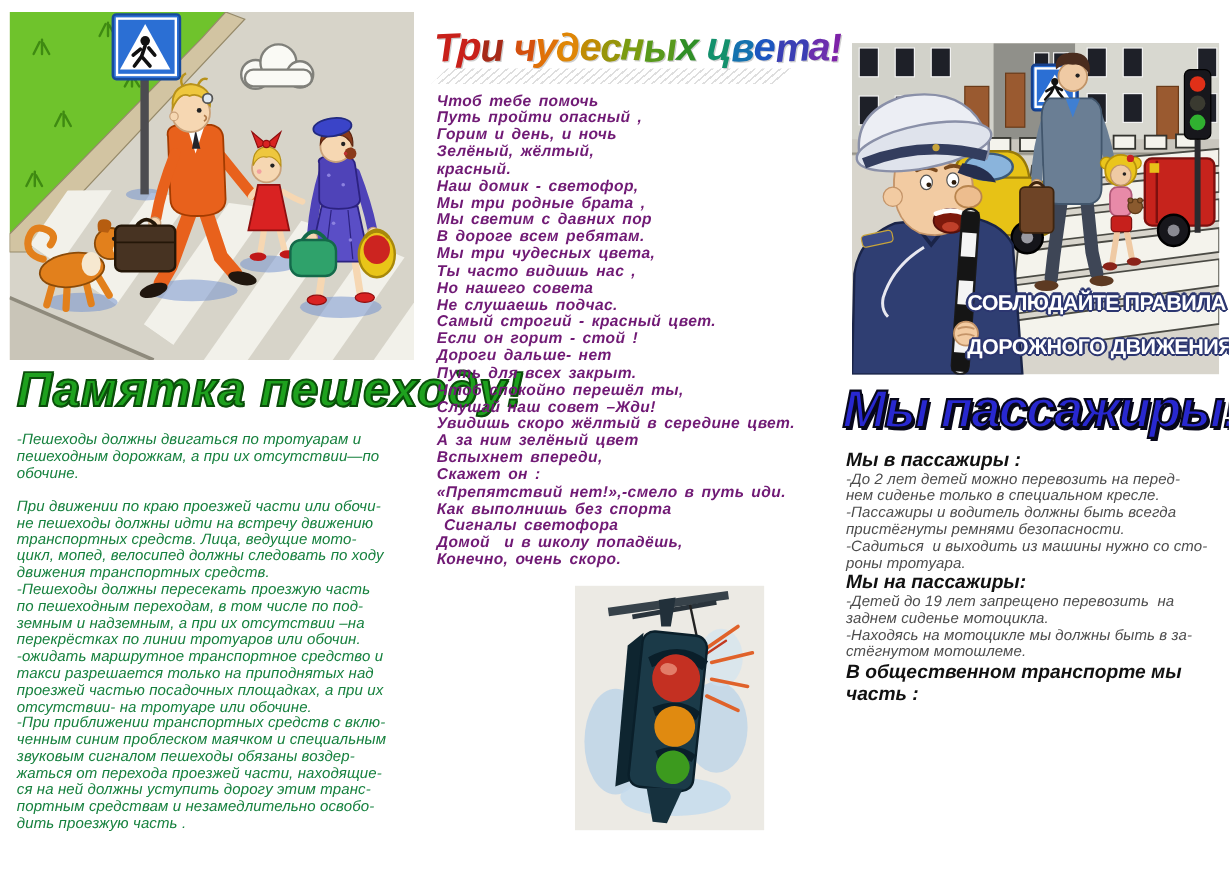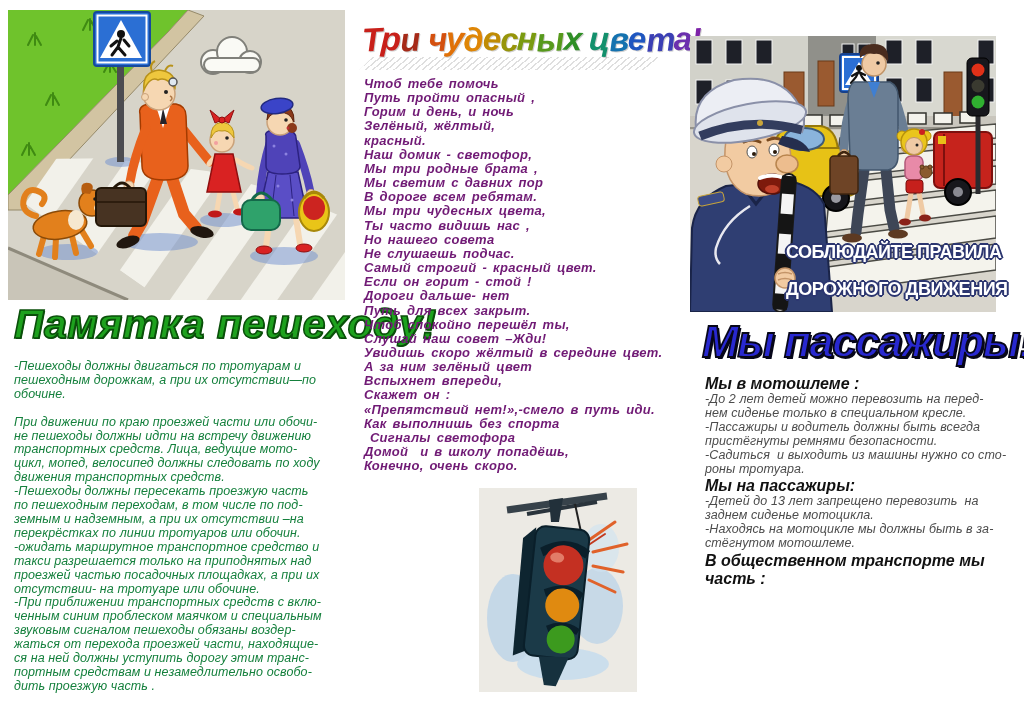--- a/index.html
+++ b/index.html
@@ -37,21 +37,21 @@
     background:repeating-linear-gradient(100deg,rgba(110,110,110,.5) 0 2px,transparent 2px 7px);
     transform:skewX(-45deg);
   }
   #middle-poem{
     left:364px;top:77px;width:312px;
     font-size:13px;font-weight:bold;font-style:italic;color:#701a75;
     line-height:14.15px;white-space:pre-wrap;letter-spacing:0.3px;word-spacing:2px;
   }
   #middle-illo{left:479px;top:488px;width:158px;height:204px;}
   
-  #right-illo{left:690px;top:36px;width:306px;height:276px;}
+  #right-illo{left:710px;top:36px;width:306px;height:276px;}
   .banner{
     position:absolute;left:96px;width:206px;text-align:center;
     color:#ffffff;font-weight:bold;font-size:18px;line-height:22px;
     letter-spacing:-0.5px;white-space:nowrap;
     text-shadow:-2px 0 0 #2c3670,2px 0 0 #2c3670,0 -2px 0 #2c3670,0 2px 0 #2c3670,
       -1px -1px 0 #2c3670,1px 1px 0 #2c3670,-1px 1px 0 #2c3670,1px -1px 0 #2c3670;
   }
   #banner-1{top:205px;}
   #banner-2{top:230px;margin-top:12px;}
   #right-title{
@@ -450,31 +450,31 @@
     <path d="M88,238 q7,-3 14,0 M88,244 q7,-3 14,0" stroke="#c49468" stroke-width="1.5" fill="none"></path>
   </g>
 </svg>
   <div class="banner" id="banner-1">СОБЛЮДАЙТЕ ПРАВИЛА</div>
   <div class="banner" id="banner-2">ДОРОЖНОГО ДВИЖЕНИЯ</div>
 </div>
 
 <div class="abs" id="right-title" style="color: rgb(40, 40, 208);">Мы пассажиры!</div>
 <div class="abs" id="right-sections">
   <div class="r-section">
-    <div class="r-head">Мы в мотошлеме :</div>
+    <div class="r-head">Мы в пассажиры :</div>
     <div class="r-body">-До 2 лет детей можно перевозить на перед-
 нем сиденье только в специальном кресле.
 -Пассажиры и водитель должны быть всегда
 пристёгнуты ремнями безопасности.
 -Садиться  и выходить из машины нужно со сто-
 роны тротуара.</div>
   </div>
   <div class="r-section">
     <div class="r-head">Мы на пассажиры:</div>
-    <div class="r-body">-Детей до 13 лет запрещено перевозить  на
+    <div class="r-body">-Детей до 19 лет запрещено перевозить  на
 заднем сиденье мотоцикла.
 -Находясь на мотоцикле мы должны быть в за-
 стёгнутом мотошлеме.</div>
   </div>
   <div class="r-section">
     <div class="r-head">В общественном транспорте мы
 часть :</div>
   </div>
 </div>
 

